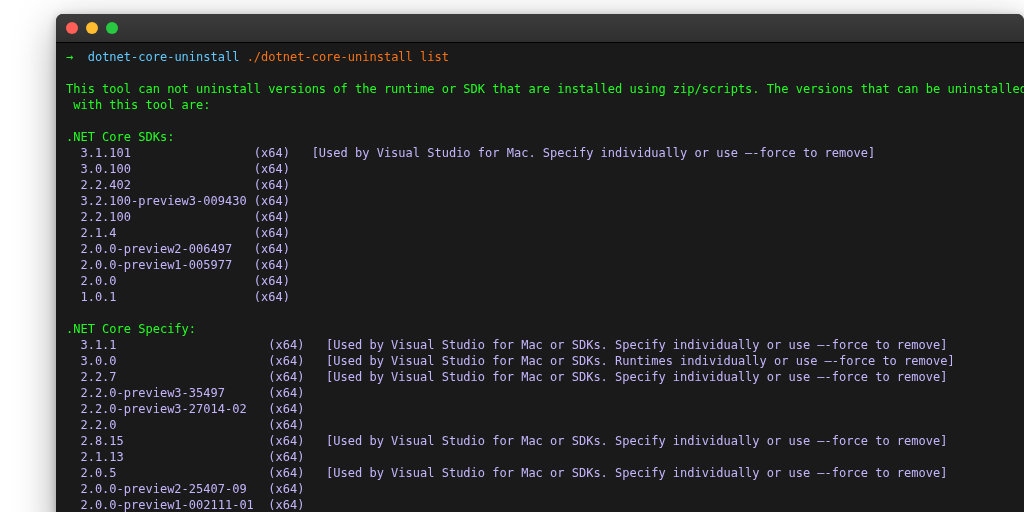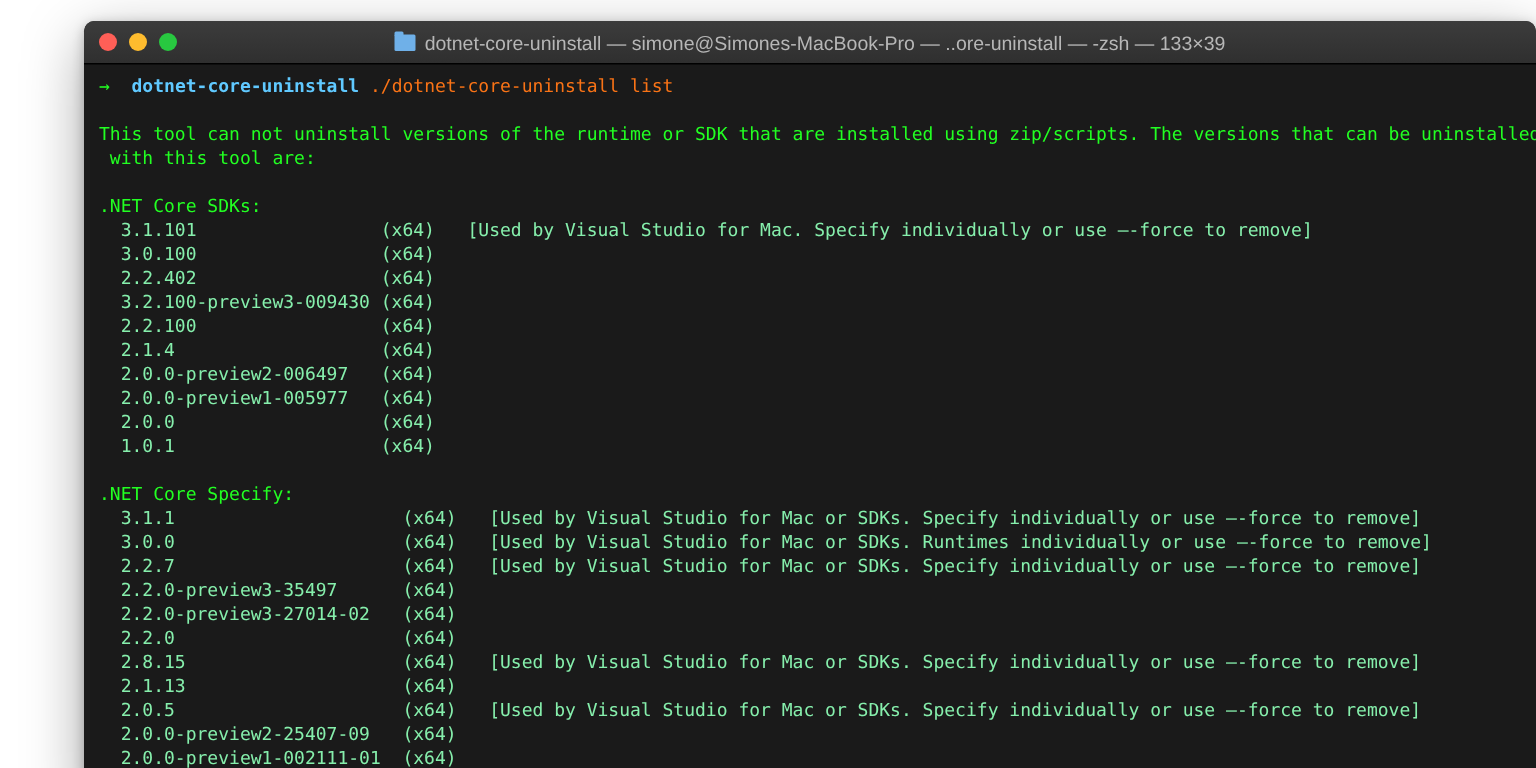--- a/index.html
+++ b/index.html
@@ -9,38 +9,34 @@
   .dot{width:12px;height:12px;border-radius:50%}
   .red{background:#ff5f57}
   .yel{background:#febc2e}
   .grn{background:#28c840}
   .title{position:absolute;left:0;right:0;text-align:center;font-size:13px;color:#b7b7b7;display:flex;align-items:center;justify-content:center;gap:6px;pointer-events:none}
   .folder-icon{width:14px;height:11px;background:#6fb0e8;border-radius:1px;position:relative;display:inline-block}
   .folder-icon:before{content:"";position:absolute;top:-2px;left:0;width:6px;height:3px;background:#6fb0e8;border-radius:1px 1px 0 0}
   .term{padding:6px 10px 10px 10px;font-family:Menlo,Consolas,monospace;font-size:12px;line-height:16px;color:#22ff22;background:#1a1a1a;white-space:pre}
   .prompt-line{color:#22ff22}
   .arrow{color:#22ff22}
-  .cwd{color:#60c9ff;font-weight:bold}
+  .cwd{color:#60c9ff;font-weight:normal}
   .cmd{color:#f97316}
   .body{color:#22ff22}
-  .sdk-row,.rt-row{color:#86efac}
+  .sdk-row,.rt-row{color:#c4b5fd}
 </style>
 </head>
 <body>
 
 <div class="window">
   <div class="titlebar">
     <div class="traffic">
       <div class="dot red"></div>
       <div class="dot yel"></div>
       <div class="dot grn"></div>
-    </div>
-    <div class="title">
-      <span class="folder-icon"></span>
-      <span>dotnet-core-uninstall — simone@Simones-MacBook-Pro — ..ore-uninstall — -zsh — 133×39</span>
     </div>
   </div>
 
   <div class="term"><span class="prompt-line"><span class="arrow">→</span>  <span class="cwd">dotnet-core-uninstall</span> <span class="cmd">./dotnet-core-uninstall list</span></span>
 
 <span class="body">This tool can not uninstall versions of the runtime or SDK that are installed using zip/scripts. The versions that can be uninstalled
  with this tool are:</span>
 
 <span>.NET Core SDKs:</span>
 <span id="sdk-list"><span class="sdk-row">  3.1.101                 (x64)   [Used by Visual Studio for Mac. Specify individually or use —-force to remove]</span>

